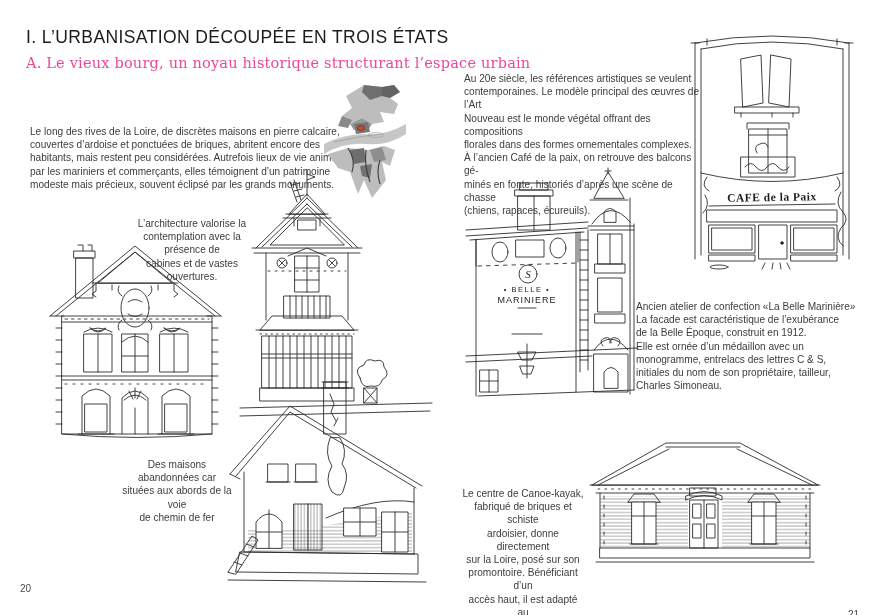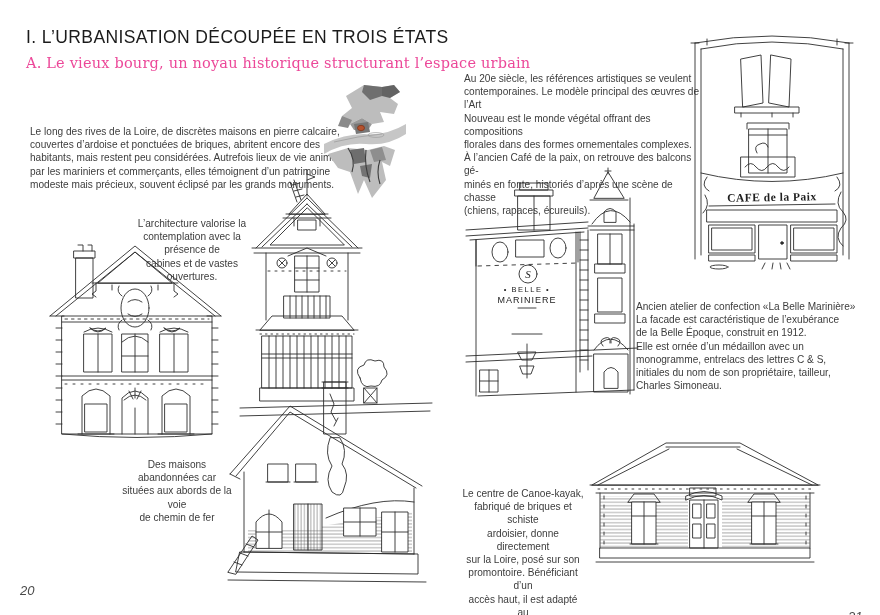--- a/index.html
+++ b/index.html
@@ -4,21 +4,21 @@
 <style>
   html,body{margin:0;padding:0;width:880px;height:615px;overflow:hidden;background:#fff;}
   .spread{position:relative;width:732px;height:615px;background:#ffffff;
           font-family:"Liberation Sans",sans-serif;color:#3c3c3c;}
   .abs{position:absolute;}
   .title{font-size:17.5px;letter-spacing:.4px;color:#1b1b1b;font-weight:400;white-space:nowrap;}
   .subtitle{font-family:"DejaVu Serif",serif;font-size:14.5px;letter-spacing:.2px;color:#ec4899;white-space:nowrap;}
   .h-bold{font-weight:700;font-size:10.3px;line-height:12.8px;color:#242424;white-space:pre-line;}
   .body-text{font-size:10.1px;line-height:13.2px;white-space:pre-line;color:#3c3c3c;}
   .caption-r{text-align:center;}
-  .pagenum{font-size:13px;color:#4a4a4a;font-style:italic;}
+  .pagenum{font-size:10px;color:#4a4a4a;}
   svg.sk{overflow:visible;}
   .sk .s{fill:none;stroke:#2d2d2d;stroke-width:.9;stroke-linecap:round;stroke-linejoin:round;}
   .sk .sf{stroke:#2d2d2d;stroke-width:.9;stroke-linecap:round;stroke-linejoin:round;}
   .sk text{stroke:none;}
   .handtext{font-family:"Liberation Serif",serif;font-weight:700;fill:#1f1f1f;}
   .signtext{font-family:"Liberation Sans",sans-serif;fill:#222;}
   .monotext{font-family:"Liberation Serif",serif;font-style:italic;fill:#222;}
 </style>
 </head>
 <body>

